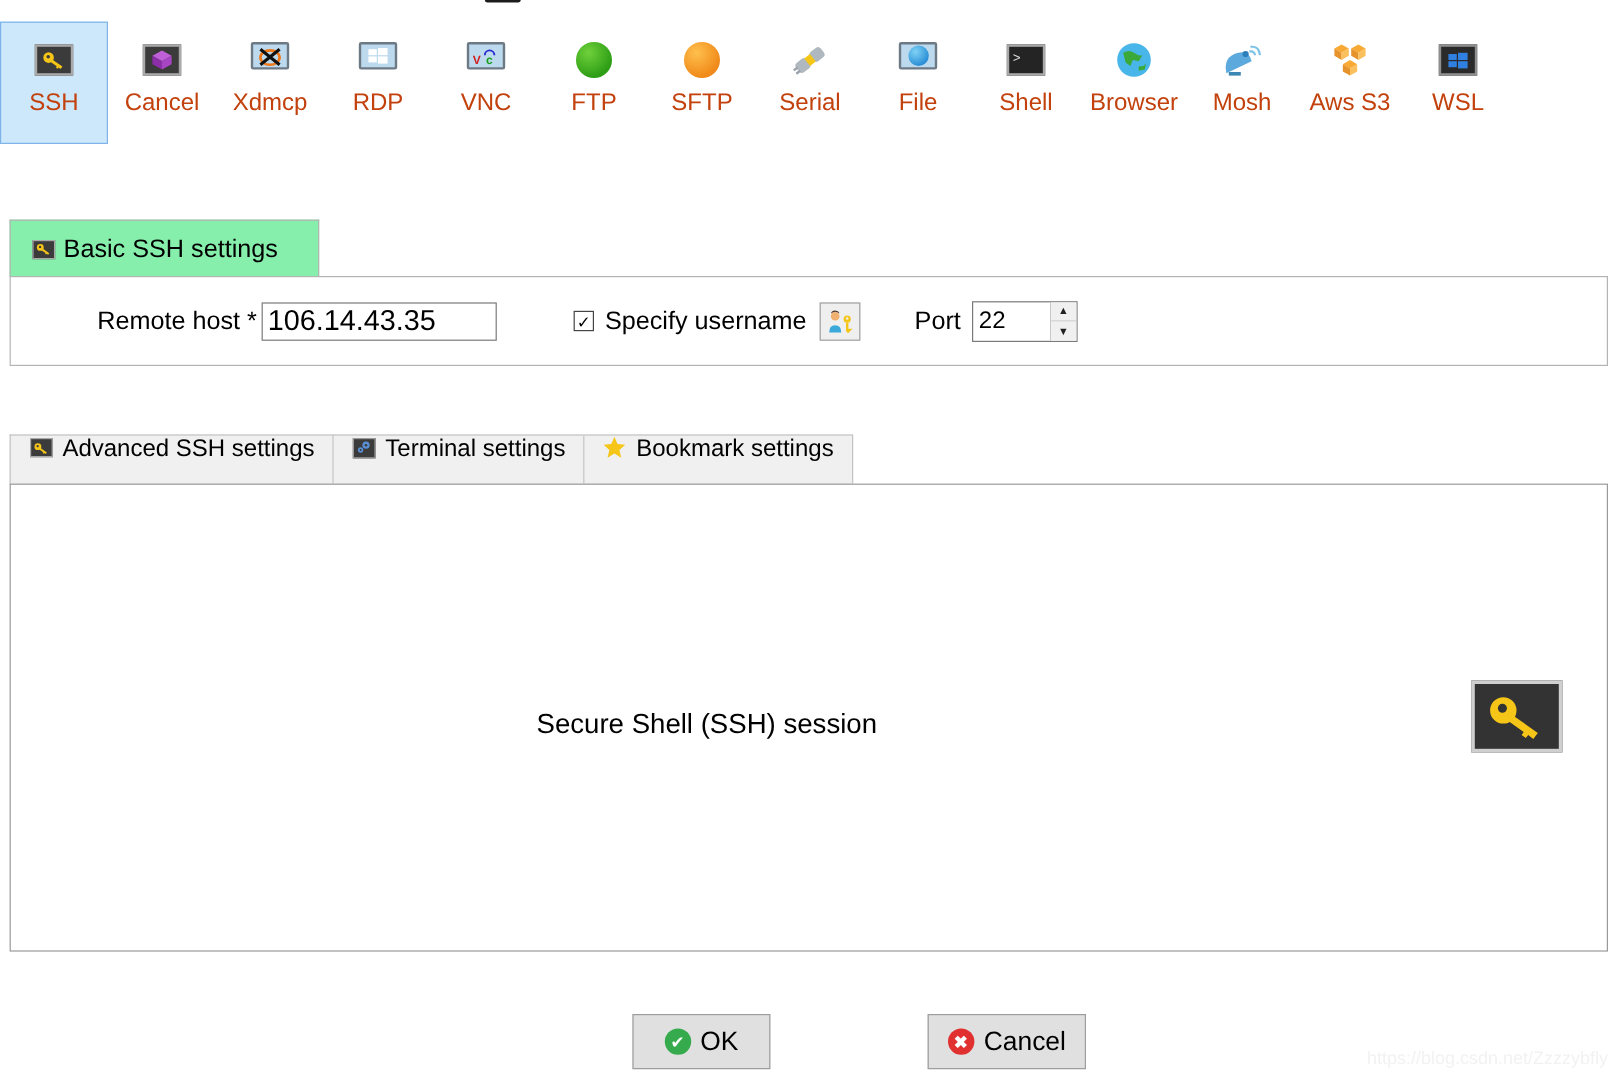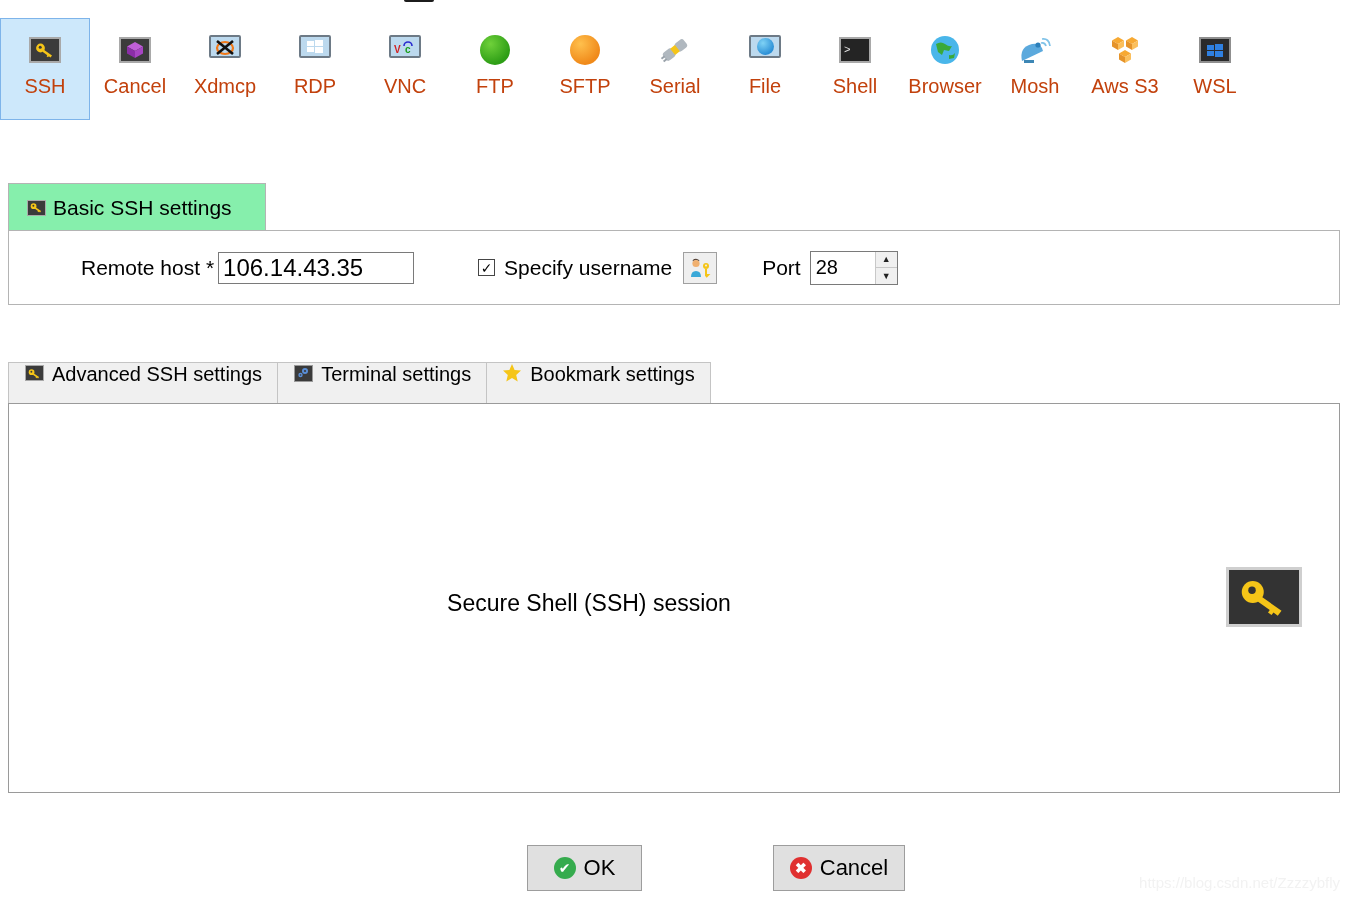--- a/index.html
+++ b/index.html
@@ -422,21 +422,21 @@
             <path d="M3.6 3.2 q3.4 -3 6.8 0 q0 -1.8 -3.4 -2.4 q-3.4 .4 -3.4 2.4z" fill="#4a3528"></path>
             <circle cx="17" cy="8" r="3" fill="#f5c518"></circle>
             <circle cx="17" cy="7.4" r="1" fill="#efefef"></circle>
             <path d="M17 11 l0 6 l2 0 l-2 2" fill="none" stroke="#f5c518" stroke-width="2"></path>
           </svg>
       </span>
 
       <span class="lbl" style="margin-left:45px;">Port</span>
 
       <span class="spin" style="width:88px;margin-left:9px;">
-        <span class="val">28</span>
+        <span class="val">22</span>
         <span class="arrows">
           <div>▲</div>
           <div>▼</div>
         </span>
       </span>
     </div>
   </div>
 
   <div class="tabs2">
 

